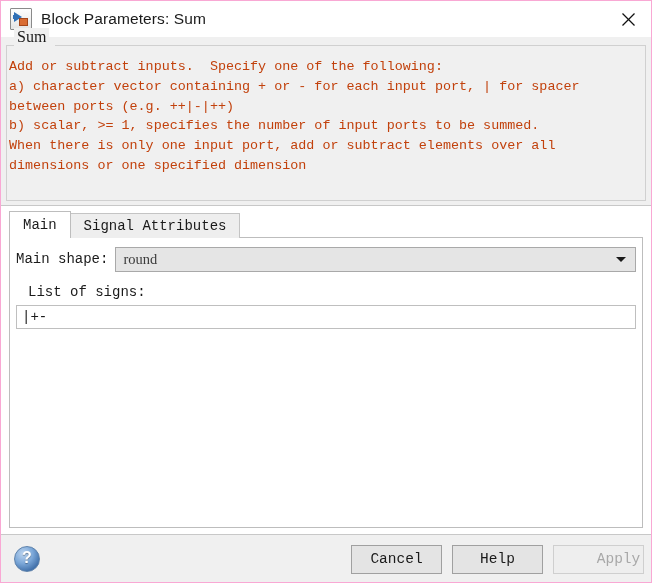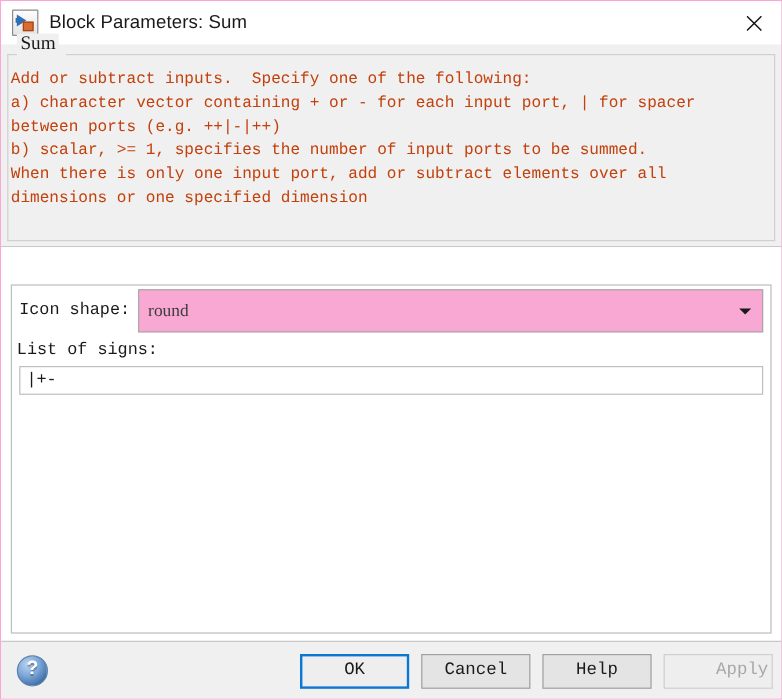--- a/index.html
+++ b/index.html
@@ -215,23 +215,23 @@
     font-family: "Liberation Mono", "DejaVu Sans Mono", monospace;
     font-size: 14px;
     color: #1a1a1a;
     white-space: nowrap;
     flex: 0 0 auto;
   }
   .combo {
     position: relative;
     margin-left: 7px;
     flex: 1 1 auto;
-    height: 36px;
-    box-sizing: border-box;
-    background: #f9a8d4;
+    height: 25px;
+    box-sizing: border-box;
+    background: #e5e5e5;
     border: 1px solid #a9a9a9;
     display: flex;
     align-items: center;
     cursor: default;
   }
   .combo .combo-value {
     font-family: "Liberation Serif", "DejaVu Serif", serif;
     font-size: 14.5px;
     color: #3b3b3b;
     padding-left: 7px;
@@ -241,21 +241,21 @@
     right: 9px;
     top: 50%;
     margin-top: -2px;
     width: 0; height: 0;
     border-left: 5px solid transparent;
     border-right: 5px solid transparent;
     border-top: 5px solid #1a1a1a;
   }
 
   .label-row {
-    margin: 13px 6px 0 4px;
+    margin: 13px 6px 0 18px;
     font-family: "Liberation Mono", "DejaVu Sans Mono", monospace;
     font-size: 14px;
     color: #1a1a1a;
   }
   .text-input {
     margin: 5px 6px 0 6px;
     height: 24px;
     box-sizing: border-box;
     border: 1px solid #bfbfbf;
     background: #ffffff;
@@ -361,42 +361,49 @@
     <div class="group-label">Sum</div>
     <div class="desc-text">Add or subtract inputs.  Specify one of the following:
 a) character vector containing + or - for each input port, | for spacer
 between ports (e.g. ++|-|++)
 b) scalar, &gt;= 1, specifies the number of input ports to be summed.
 When there is only one input port, add or subtract elements over all
 dimensions or one specified dimension</div>
   </div>
 
   <div class="tab-region">
+    <div class="tabstrip">
+      <div class="tab active">
+        <span>Main</span>
+      </div>
+      <div class="tab">
+        <span>Signal Attributes</span>
+      </div>
+    </div>
 
     <div class="tab-panel">
 
       <div class="field-row">
-        <div class="field-label">Icon shape:</div>
+        <div class="field-label">Main shape:</div>
         <div class="combo">
           <span class="combo-value">round</span>
           <span class="combo-arrow"></span>
         </div>
       </div>
 
       <div class="label-row">List of signs:</div>
       <div class="text-input">|+-</div>
 
     </div>
   </div>
 
   <div class="footer">
     <div class="help-circle">
         <span>?</span>
       </div>
     <div class="btn-group">
-      <div class="btn primary">OK</div>
       <div class="btn">Cancel</div>
       <div class="btn">Help</div>
       <div class="btn disabled">Apply</div>
     </div>
   </div>
 
 </div>
 
 </body></html>

